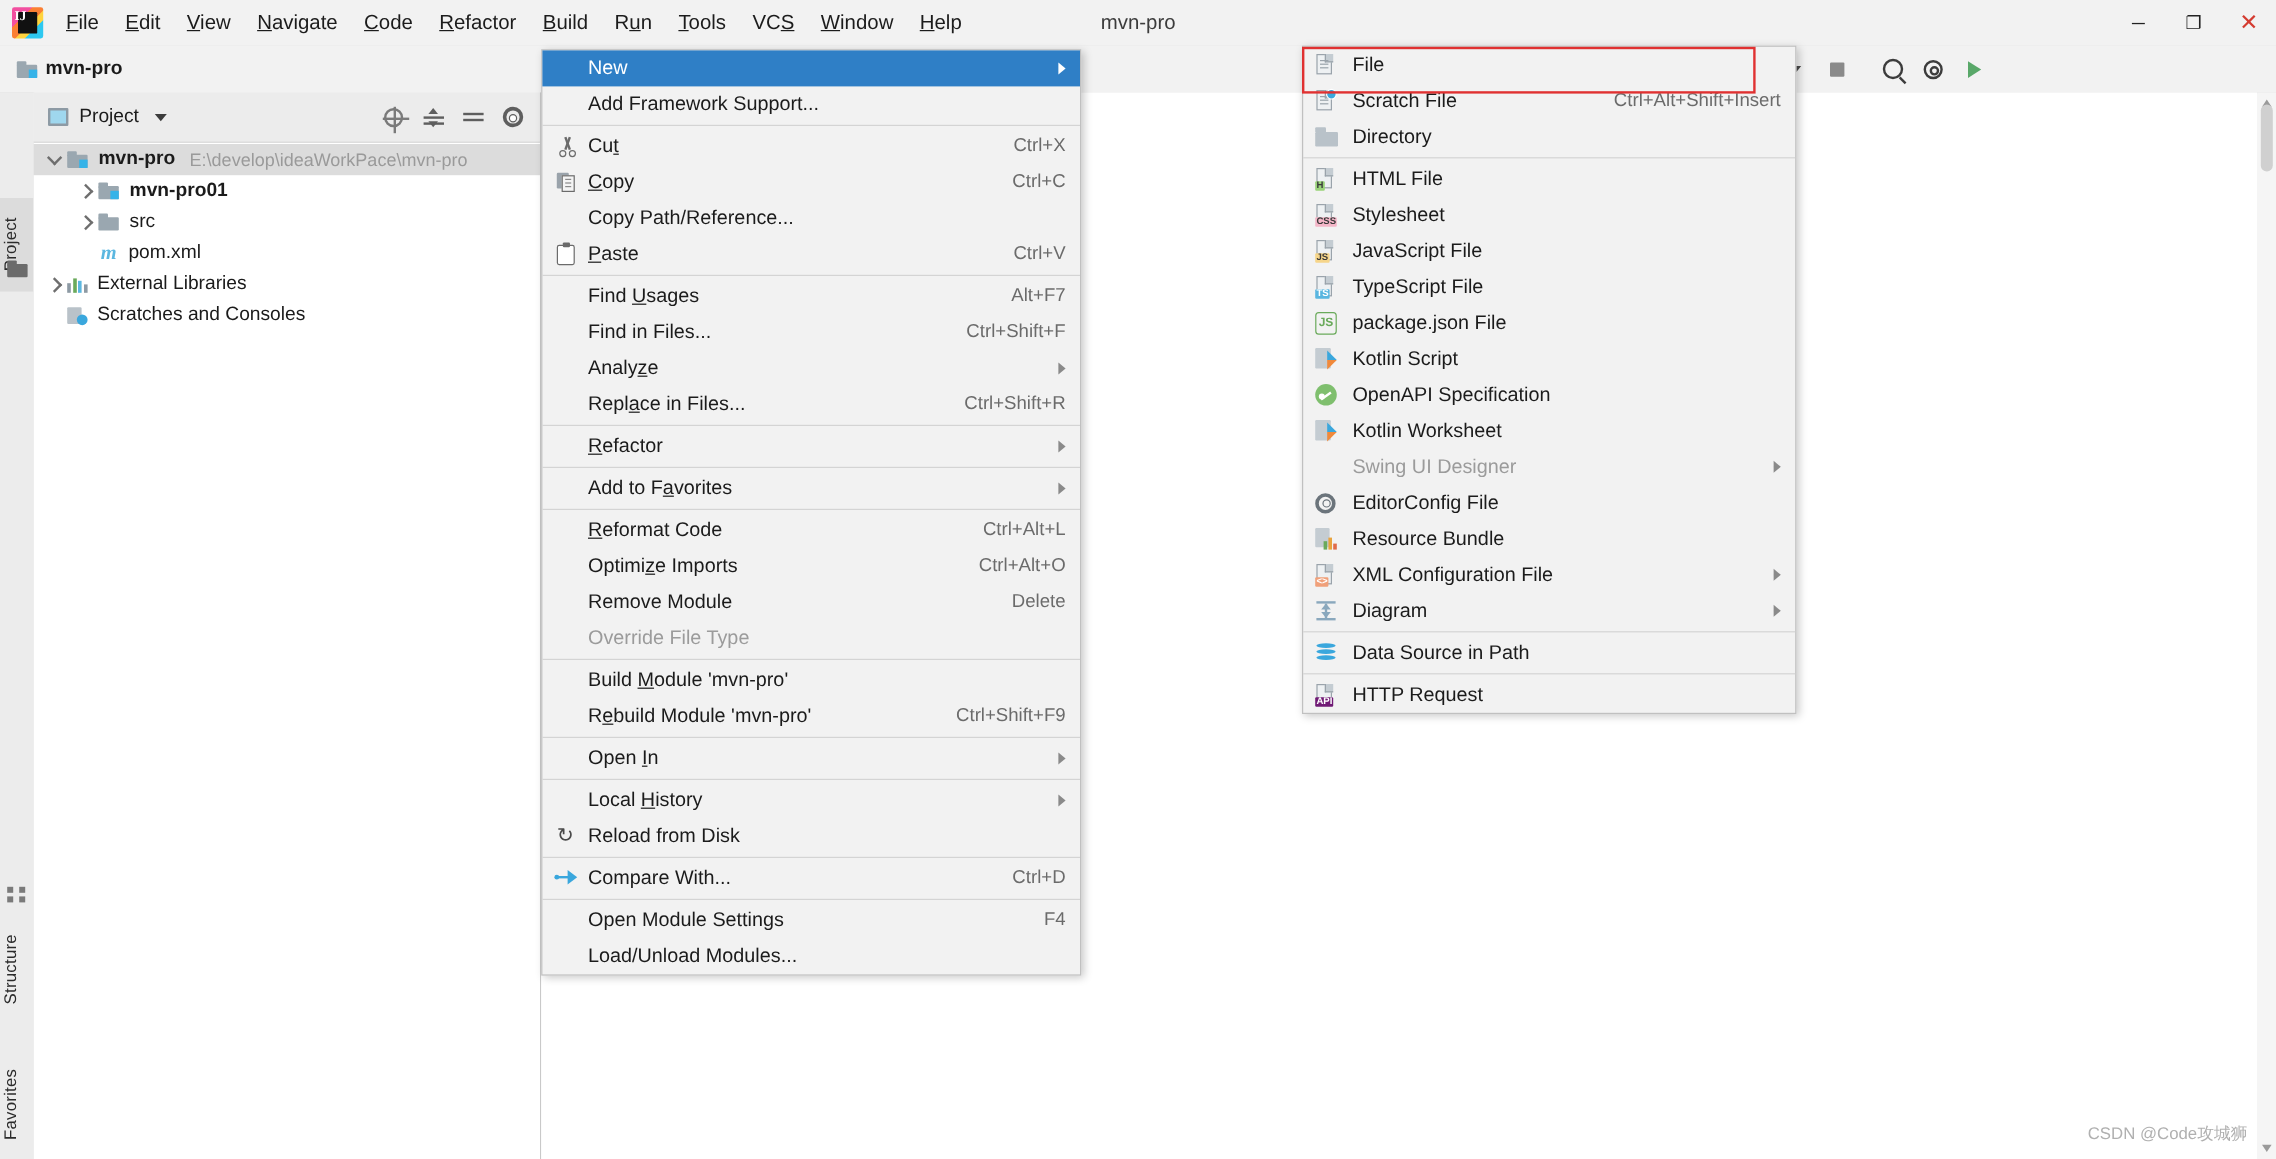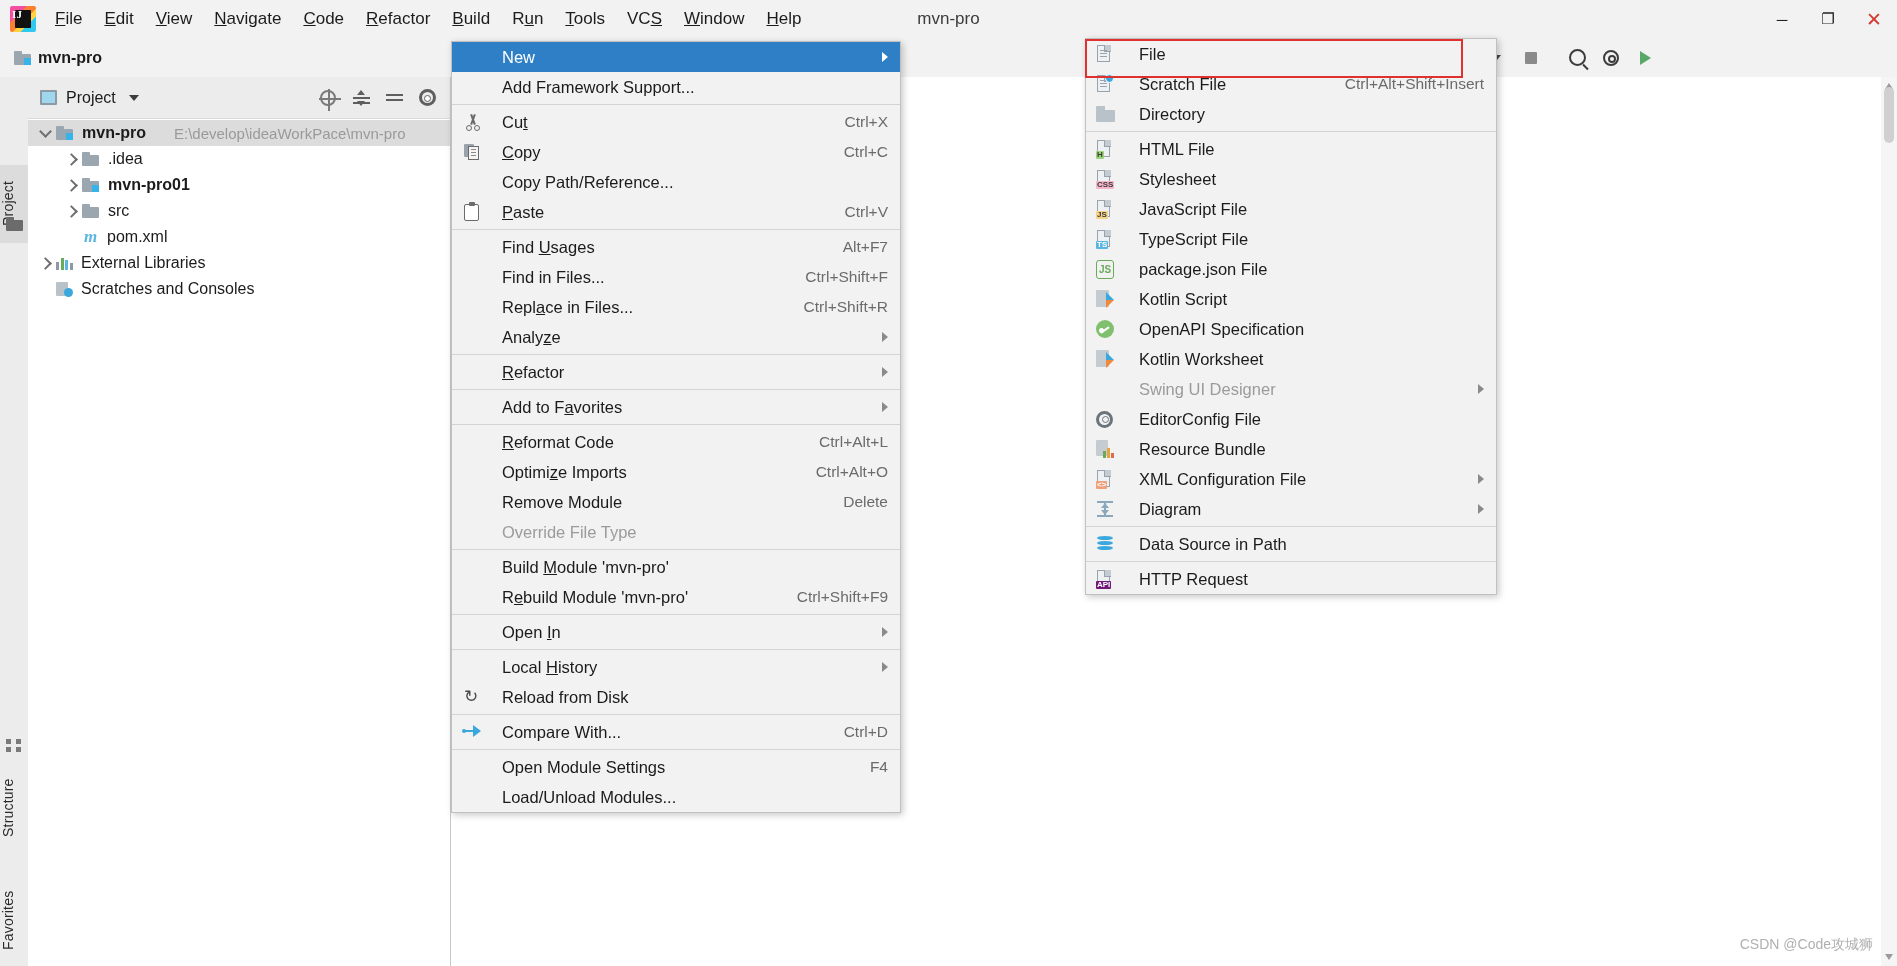--- a/index.html
+++ b/index.html
@@ -114,21 +114,21 @@
 
   #tree{padding-top:1px;}
   .trow{height:26px;display:flex;align-items:center;font-size:16px;color:#1b1b1b;white-space:nowrap;}
   .trow.sel{background:#dcdcdc;}
   .arrow{width:22px;display:flex;justify-content:center;align-items:center;flex:none;}
   .arrow .ch{width:7px;height:7px;border-right:2px solid #6e6e6e;border-bottom:2px solid #6e6e6e;transform:rotate(-45deg);}
   .arrow .ch.open{transform:rotate(45deg);margin-top:-3px;}
   .spacer{width:22px;flex:none;}
   .tname{margin-left:2px;}
   .tname.b{font-weight:bold;}
-  .tpath{color:#9a9a9a;margin-left:28px;font-weight:normal;font-size:15px;}
+  .tpath{color:#9a9a9a;margin-left:12px;font-weight:normal;font-size:15px;}
   .mico{color:#5bb7e0;font-style:italic;font-weight:bold;font-size:17px;width:17px;text-align:center;margin-right:6px;font-family:"Liberation Serif",serif;}
   .barsico{width:17px;height:14px;display:flex;align-items:flex-end;gap:1.5px;margin-right:6px;}
   .barsico b{width:3px;background:#8d9aa4;display:block;}
   .scratchico{width:17px;height:15px;position:relative;margin-right:6px;}
   .scratchico .p{position:absolute;left:0;top:0;width:12px;height:14px;background:#b9c2c9;border-radius:1px;}
   .scratchico .c{position:absolute;right:0;bottom:0;width:9px;height:9px;border-radius:50%;background:#3aa7dd;}
 
   
   #editor{position:absolute;left:451px;top:77px;right:16px;bottom:0;background:#ffffff;}
   #scrollbar-v{position:absolute;right:0;top:77px;width:16px;bottom:0;background:#f5f5f5;}
@@ -146,21 +146,21 @@
     box-shadow:2px 2px 7px rgba(0,0,0,.22);
     padding:0;
   }
   .mrow{
     height:30px;display:flex;align-items:center;position:relative;
     font-size:16.5px;color:#1b1b1b;padding-left:12px;padding-right:12px;white-space:nowrap;
   }
   .mrow.sel{background:#2f7fc6;color:#fff;}
   .mrow.disabled{color:#9b9b9b;}
   .mrow .ic{width:26px;height:20px;flex:none;display:flex;align-items:center;}
-  .mrow .lbl{flex:1;margin-left:12px;}
+  .mrow .lbl{flex:1;}
   .mrow .sc{color:#6b6b6b;font-size:15.5px;margin-left:18px;}
   .mrow .sub{width:0;height:0;border-left:6px solid #8a8a8a;border-top:5px solid transparent;border-bottom:5px solid transparent;margin-left:16px;}
   .mrow.sel .sub{border-left-color:#ffffff;}
   .msep{height:1px;background:#d4d4d4;margin:2px 0;}
 
   
   .ic-scissors{width:18px;height:17px;position:relative;}
   .ic-scissors i{position:absolute;width:2px;height:11px;background:#6b6b6b;top:0;left:8px;}
   .ic-scissors i:nth-child(1){transform:rotate(20deg);}
   .ic-scissors i:nth-child(2){transform:rotate(-20deg);}
@@ -379,31 +379,20 @@
           <span class="m"></span>
         </span>
         <span class="tname b">mvn-pro</span>
         <span class="tpath">E:\develop\ideaWorkPace\mvn-pro</span>
       </div>
       <div class="trow">
         <span style="width:32px;flex:none"></span>
         <span class="arrow">
           <span class="ch"></span>
         </span>
-        <span class="folder-ico">
-          <span class="b"></span>
-          <span class="t"></span>
-        </span>
-        <span class="tname">.idea</span>
-      </div>
-      <div class="trow">
-        <span style="width:32px;flex:none"></span>
-        <span class="arrow">
-          <span class="ch"></span>
-        </span>
         <span class="folder-ico mod">
           <span class="b"></span>
           <span class="t"></span>
           <span class="m"></span>
         </span>
         <span class="tname b">mvn-pro01</span>
       </div>
       <div class="trow">
         <span style="width:32px;flex:none"></span>
         <span class="arrow">
@@ -504,27 +493,27 @@
       <span class="lbl">Find <span class="u">U</span>sages</span>
       <span class="sc">Alt+F7</span>
     </div>
     <div class="mrow">
       <span class="ic"></span>
       <span class="lbl">Find in Files...</span>
       <span class="sc">Ctrl+Shift+F</span>
     </div>
     <div class="mrow">
       <span class="ic"></span>
+      <span class="lbl">Analy<span class="u">z</span>e</span>
+      <span class="sub"></span>
+    </div>
+    <div class="mrow">
+      <span class="ic"></span>
       <span class="lbl">Repl<span class="u">a</span>ce in Files...</span>
       <span class="sc">Ctrl+Shift+R</span>
-    </div>
-    <div class="mrow">
-      <span class="ic"></span>
-      <span class="lbl">Analy<span class="u">z</span>e</span>
-      <span class="sub"></span>
     </div>
     <div class="msep"></div>
     <div class="mrow">
       <span class="ic"></span>
       <span class="lbl"><span class="u">R</span>efactor</span>
       <span class="sub"></span>
     </div>
     <div class="msep"></div>
     <div class="mrow">
       <span class="ic"></span>

